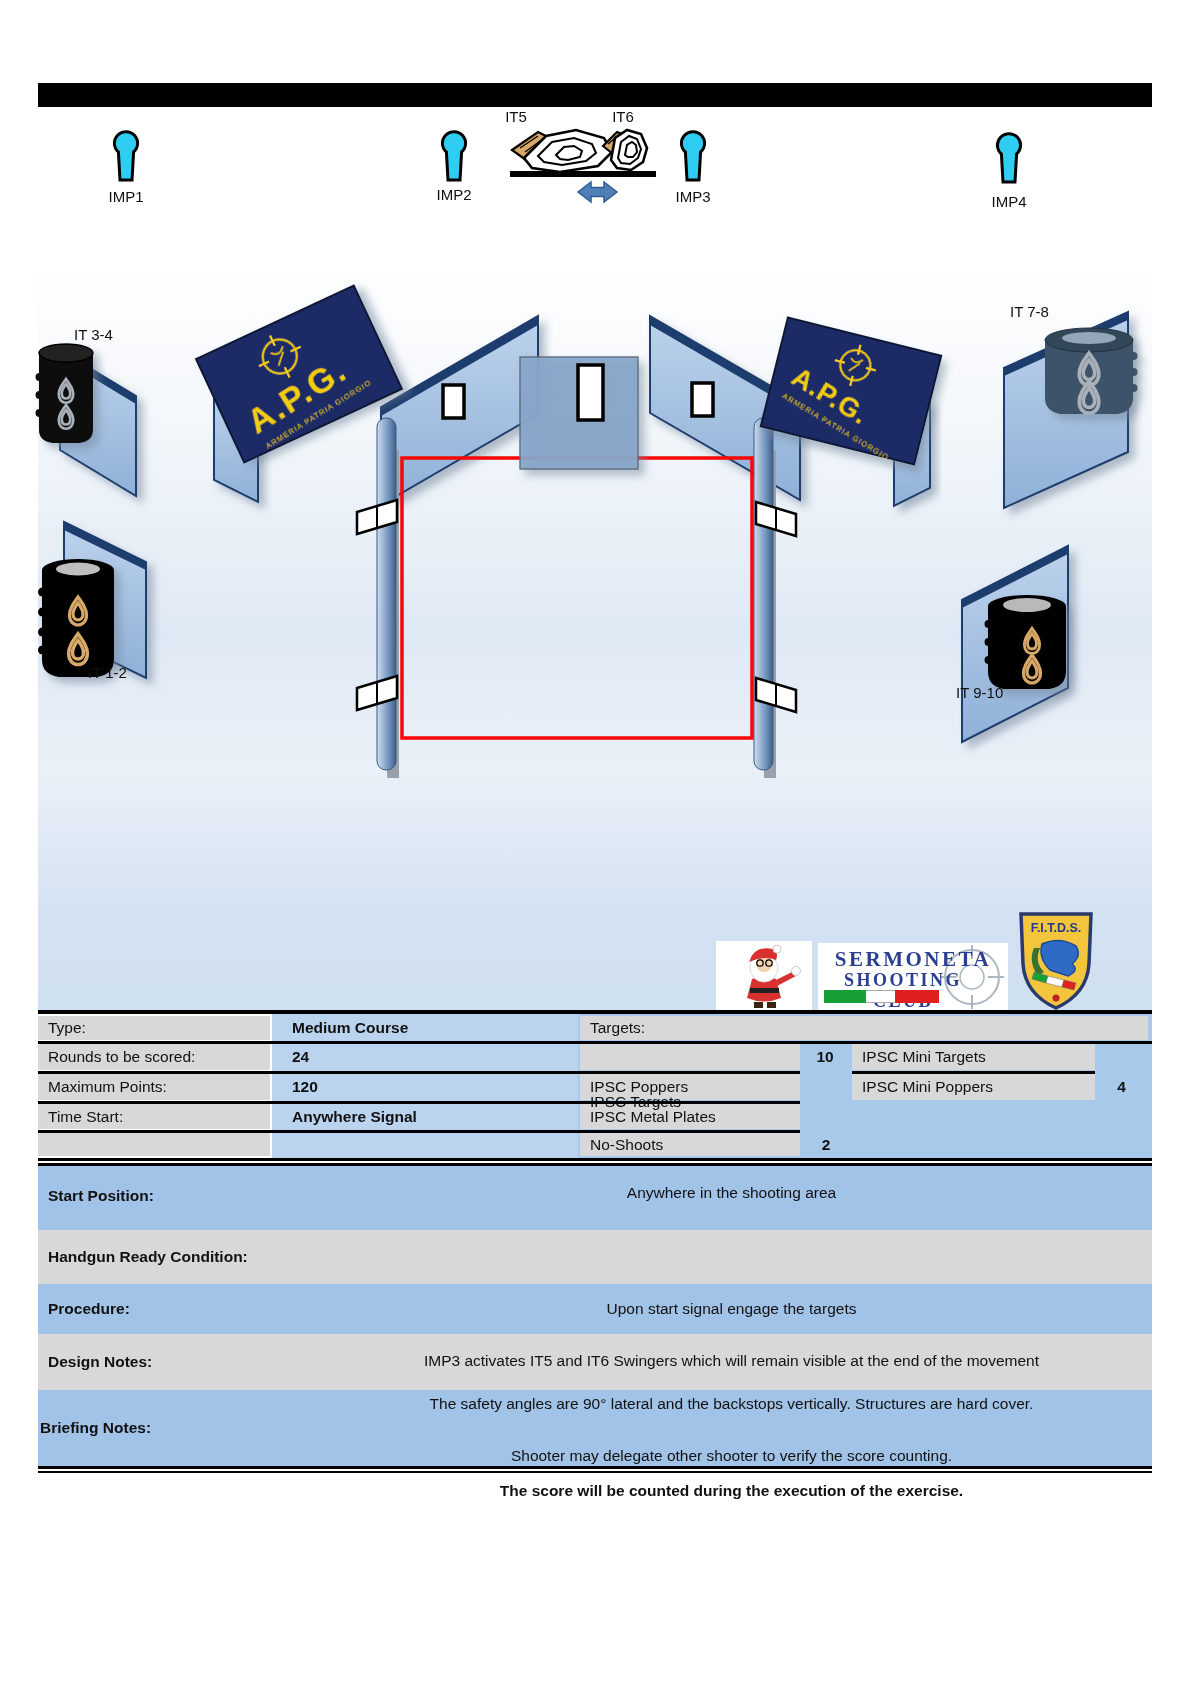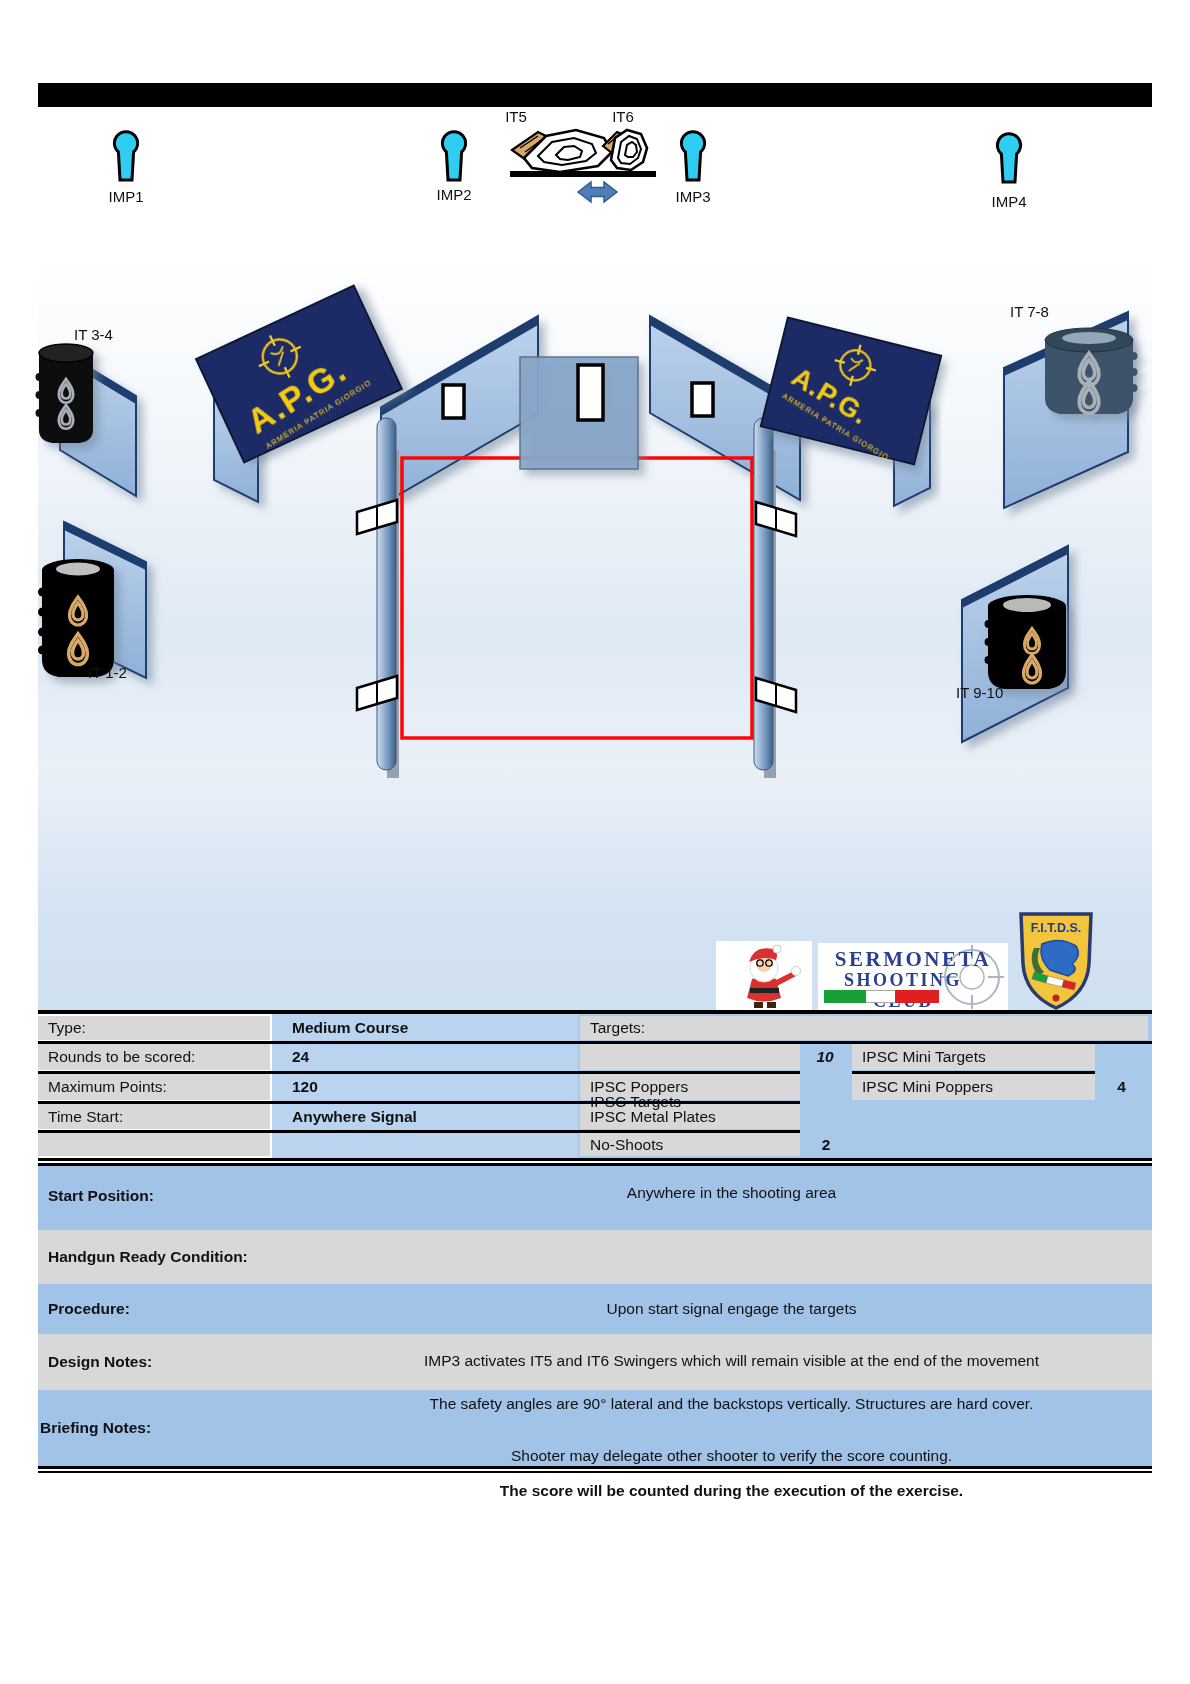--- a/index.html
+++ b/index.html
@@ -306,21 +306,21 @@
   <div class="cell-txt bold" style="left:292px;top:1016px;line-height:24px;">Medium Course</div>
   <div class="cell-txt" style="left:48px;top:1044px;line-height:26px;">Rounds to be scored:</div>
   <div class="cell-txt bold" style="left:292px;top:1044px;line-height:26px;">24</div>
   <div class="cell-txt" style="left:48px;top:1074px;line-height:26px;">Maximum Points:</div>
   <div class="cell-txt bold" style="left:292px;top:1074px;line-height:26px;">120</div>
   <div class="cell-txt" style="left:48px;top:1104px;line-height:25px;">Time Start:</div>
   <div class="cell-txt bold" style="left:292px;top:1104px;line-height:25px;">Anywhere Signal</div>
 
   <div class="cell-txt" style="left:590px;top:1016px;line-height:24px;">Targets:</div>
   <div class="cell-txt" style="left:590px;top:1044px;line-height:26px;margin-top:45px;">IPSC Targets</div>
-  <div class="cell-txt bold ctr" style="left:800px;top:1044px;width:50px;line-height:26px;font-style:italic;">10</div>
+  <div class="cell-txt bold ctr" style="left:800px;top:1044px;width:50px;line-height:26px;">10</div>
   <div class="cell-txt" style="left:862px;top:1044px;line-height:26px;">IPSC Mini Targets</div>
   <div class="cell-txt" style="left:590px;top:1074px;line-height:26px;">IPSC Poppers</div>
   <div class="cell-txt" style="left:862px;top:1074px;line-height:26px;">IPSC Mini Poppers</div>
   <div class="cell-txt bold ctr" style="left:1095px;top:1074px;width:53px;line-height:26px;">4</div>
   <div class="cell-txt" style="left:590px;top:1104px;line-height:25px;">IPSC Metal Plates</div>
   <div class="cell-txt" style="left:590px;top:1133px;line-height:23px;">No-Shoots</div>
   <div class="cell-txt bold ctr" style="left:800px;top:1133px;width:52px;line-height:23px;">2</div>
 
   <div class="hline" style="left:38px;top:1010px;width:1114px;height:4px;"></div>
   <div class="hline" style="left:38px;top:1041px;width:1114px;"></div>

